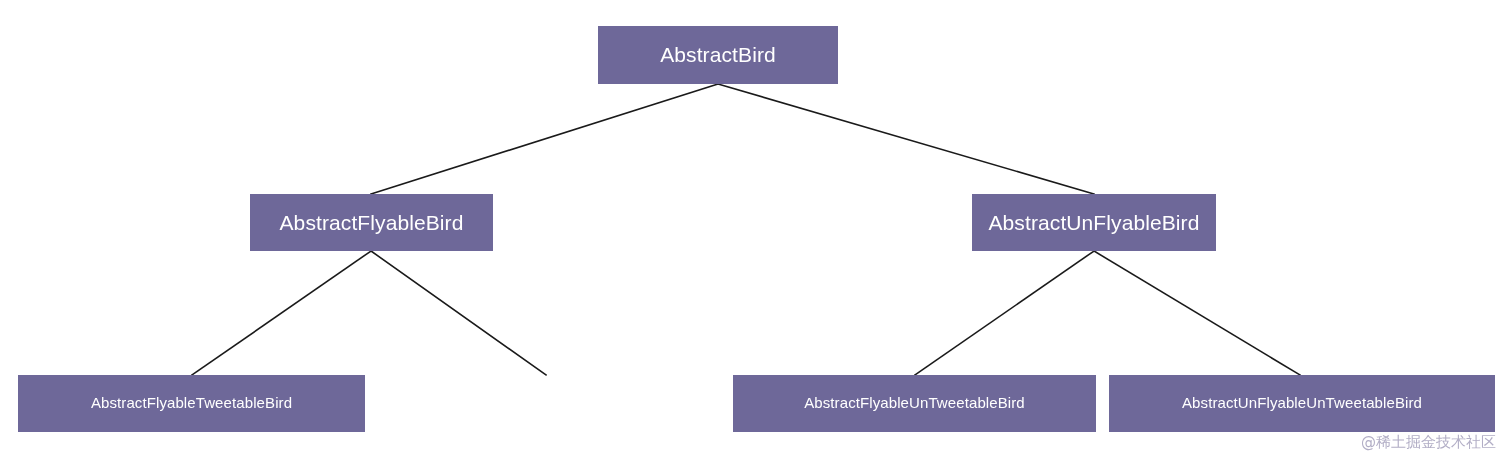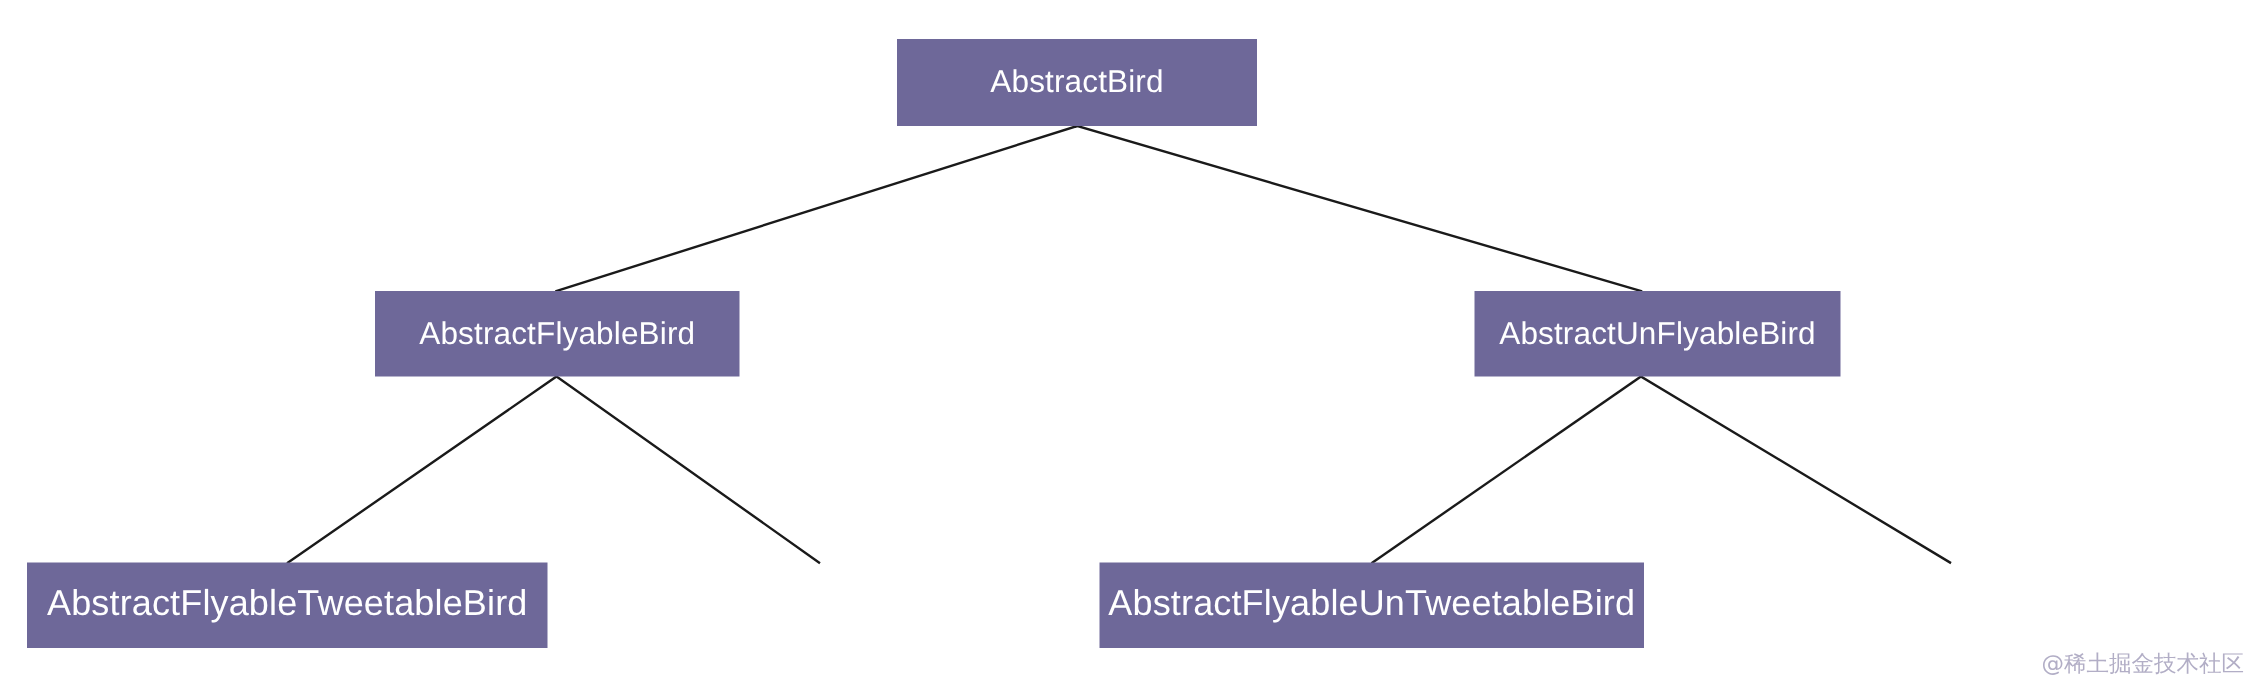--- a/index.html
+++ b/index.html
@@ -53,26 +53,25 @@
     width: 243px;
     height: 57px;
     font-size: 21px;
   }
   .node-mid-right {
     left: 972px;
     top: 194px;
     width: 244px;
     height: 57px;
     font-size: 21px;
-    margin-left: 11px;
   }
   .node-leaf {
     top: 375px;
     height: 57px;
-    font-size: 24px;
+    font-size: 15px;
   }
   .leaf-1 { left: 18px;   width: 347px; }
   .leaf-2 { left: 372px;  width: 348px; }
   .leaf-3 { left: 733px;  width: 363px; }
   .leaf-4 { left: 1109px; width: 386px; }
 
   #watermark {
     position: absolute;
     right: 16px;
     bottom: 6px;
@@ -103,16 +102,17 @@
 
   <div class="node node-mid-left">AbstractFlyableBird</div>
 
   <div class="node node-mid-right">AbstractUnFlyableBird</div>
 
   <div class="node node-leaf leaf-1">AbstractFlyableTweetableBird</div>
 
 
   <div class="node node-leaf leaf-3">AbstractFlyableUnTweetableBird</div>
 
+  <div class="node node-leaf leaf-4">AbstractUnFlyableUnTweetableBird</div>
 
   <div id="watermark">@稀土掘金技术社区</div>
 
 </div>
 
 </body></html>

